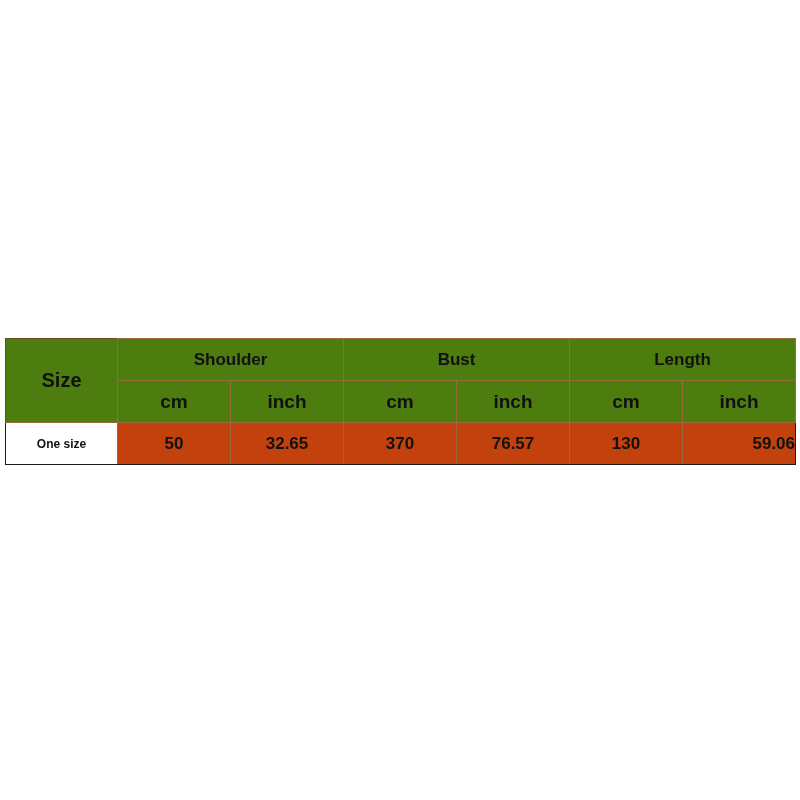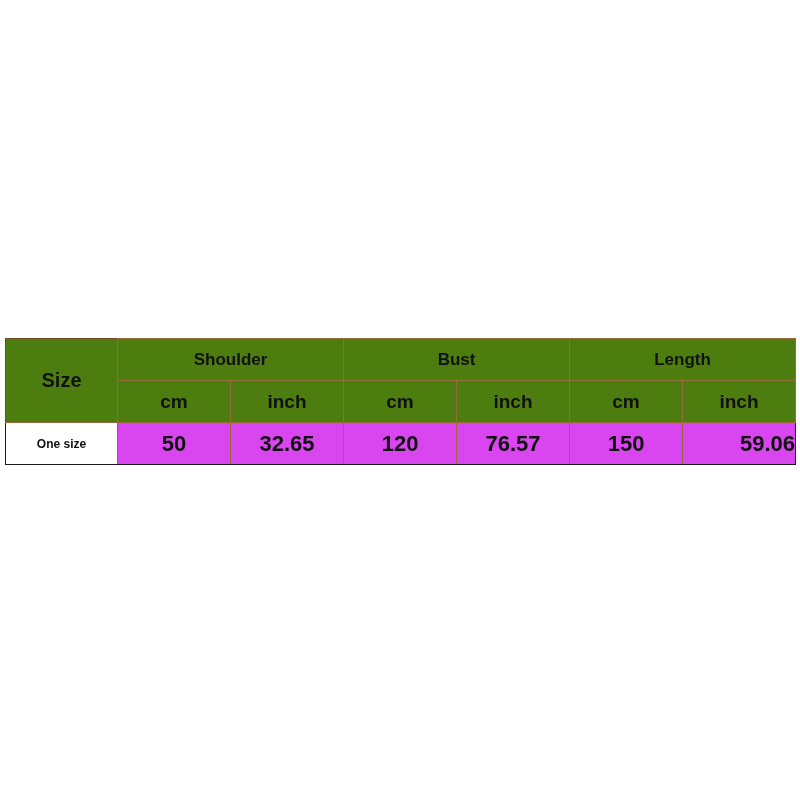--- a/index.html
+++ b/index.html
@@ -55,22 +55,22 @@
     font-size: 20px;
     height: 82px;
   }
 
   th.unit-head {
     font-size: 19px;
     height: 41px;
   }
 
   td.data-cell {
-    background: #d946ef;
-    font-size: 22px;
+    background: #c2410c;
+    font-size: 17px;
     height: 41px;
     margin-top: 35px;
   }
 
   td.row-label {
     background: #ffffff;
     font-size: 12px;
     height: 41px;
   }
 
@@ -123,20 +123,20 @@
         <th class="unit-head">inch</th>
         <th class="unit-head">cm</th>
         <th class="unit-head">inch</th>
       </tr>
     </thead>
     <tbody>
       <tr>
         <td class="row-label">One size</td>
         <td class="data-cell">50</td>
         <td class="data-cell">32.65</td>
-        <td class="data-cell">120</td>
+        <td class="data-cell">370</td>
         <td class="data-cell">76.57</td>
-        <td class="data-cell">150</td>
+        <td class="data-cell">130</td>
         <td class="data-cell">59.06</td>
       </tr>
     </tbody>
   </table>
 </div>
 
 </body></html>

